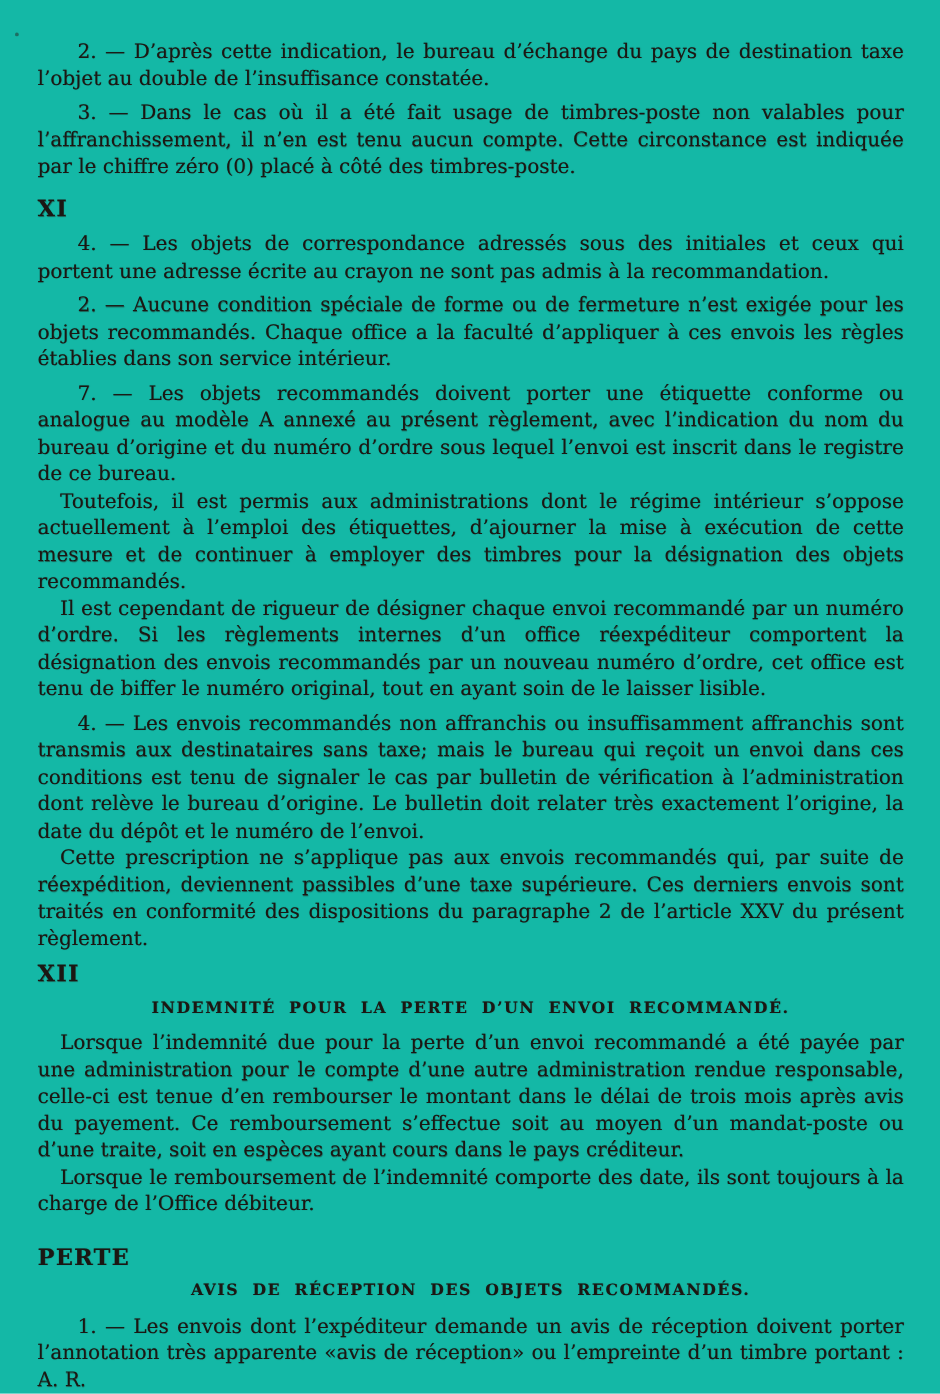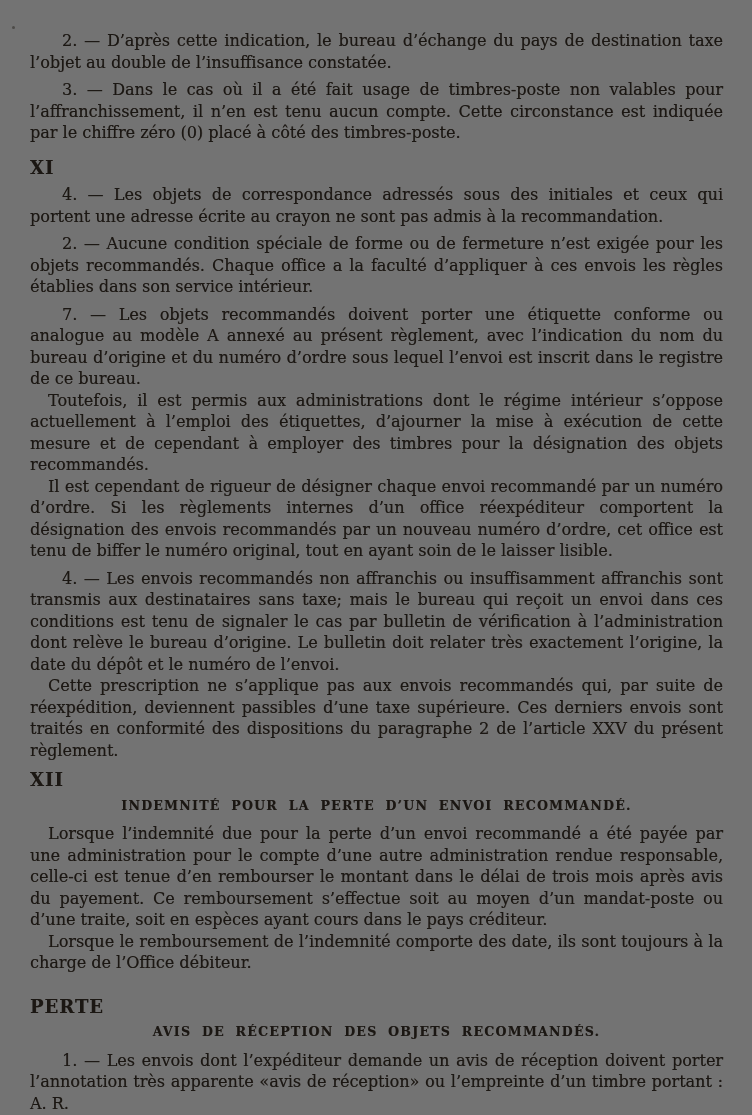--- a/index.html
+++ b/index.html
@@ -6,21 +6,21 @@
     margin: 0;
     padding: 0;
     background: #ffffff;
   }
   .scan-page {
     position: relative;
     box-sizing: border-box;
     width: 752px;
     height: 1115px;
     margin: 0;
-    background: #737373;
+    background: #14b8a6;
     overflow: hidden;
     font-family: "DejaVu Serif", "Liberation Serif", serif;
     color: #1b1713;
   }
   .text-block {
     box-sizing: border-box;
     padding: 24px 29px 0 30px;
     text-align: justify;
     font-size: 16px;
     line-height: 21.5px;
@@ -74,21 +74,21 @@
   <div class="text-block">
 
     <p class="p-num">2. — D’après cette indication, le bureau d’échange du pays de destination taxe l’objet au double de l’insuffisance constatée.</p>
     <p class="p-num">3. — Dans le cas où il a été fait usage de timbres-poste non valables pour l’affranchissement, il n’en est tenu aucun compte. Cette circonstance est indiquée par le chiffre zéro (0) placé à côté des timbres-poste.</p>
 
     <p class="roman">XI</p>
 
     <p class="p-num">4. — Les objets de correspondance adressés sous des initiales et ceux qui portent une adresse écrite au crayon ne sont pas admis à la recommandation.</p>
     <p class="p-num">2. — Aucune condition spéciale de forme ou de fermeture n’est exigée pour les objets recommandés. Chaque office a la faculté d’appliquer à ces envois les règles établies dans son service intérieur.</p>
     <p class="p-num">7. — Les objets recommandés doivent porter une étiquette conforme ou analogue au modèle A annexé au présent règlement, avec l’indication du nom du bureau d’origine et du numéro d’ordre sous lequel l’envoi est inscrit dans le registre de ce bureau.</p>
-    <p class="p-cont">Toutefois, il est permis aux administrations dont le régime intérieur s’oppose actuellement à l’emploi des étiquettes, d’ajourner la mise à exécution de cette mesure et de cependant à employer des timbres pour la désignation des objets recommandés.</p>
+    <p class="p-cont">Toutefois, il est permis aux administrations dont le régime intérieur s’oppose actuellement à l’emploi des étiquettes, d’ajourner la mise à exécution de cette mesure et de continuer à employer des timbres pour la désignation des objets recommandés.</p>
     <p class="p-cont">Il est cependant de rigueur de désigner chaque envoi recommandé par un numéro d’ordre. Si les règlements internes d’un office réexpéditeur comportent la désignation des envois recommandés par un nouveau numéro d’ordre, cet office est tenu de biffer le numéro original, tout en ayant soin de le laisser lisible.</p>
     <p class="p-num">4. — Les envois recommandés non affranchis ou insuffisamment affranchis sont transmis aux destinataires sans taxe; mais le bureau qui reçoit un envoi dans ces conditions est tenu de signaler le cas par bulletin de vérification à l’administration dont relève le bureau d’origine. Le bulletin doit relater très exactement l’origine, la date du dépôt et le numéro de l’envoi.</p>
     <p class="p-cont">Cette prescription ne s’applique pas aux envois recommandés qui, par suite de réexpédition, deviennent passibles d’une taxe supérieure. Ces derniers envois sont traités en conformité des dispositions du paragraphe 2 de l’article XXV du présent règlement.</p>
 
     <p class="roman gap-sm">XII</p>
     <p class="sec-title">INDEMNITÉ POUR LA PERTE D’UN ENVOI RECOMMANDÉ.</p>
 
     <p class="p-cont">Lorsque l’indemnité due pour la perte d’un envoi recommandé a été payée par une administration pour le compte d’une autre administration rendue responsable, celle-ci est tenue d’en rembourser le montant dans le délai de trois mois après avis du payement. Ce remboursement s’effectue soit au moyen d’un mandat-poste ou d’une traite, soit en espèces ayant cours dans le pays créditeur.</p>
     <p class="p-cont">Lorsque le remboursement de l’indemnité comporte des date, ils sont toujours à la charge de l’Office débiteur.</p>
 

